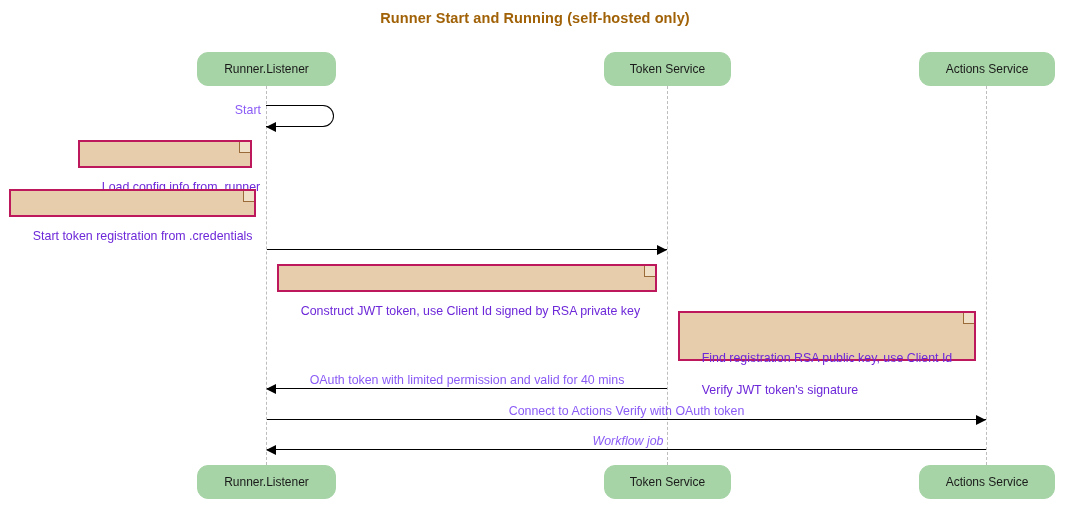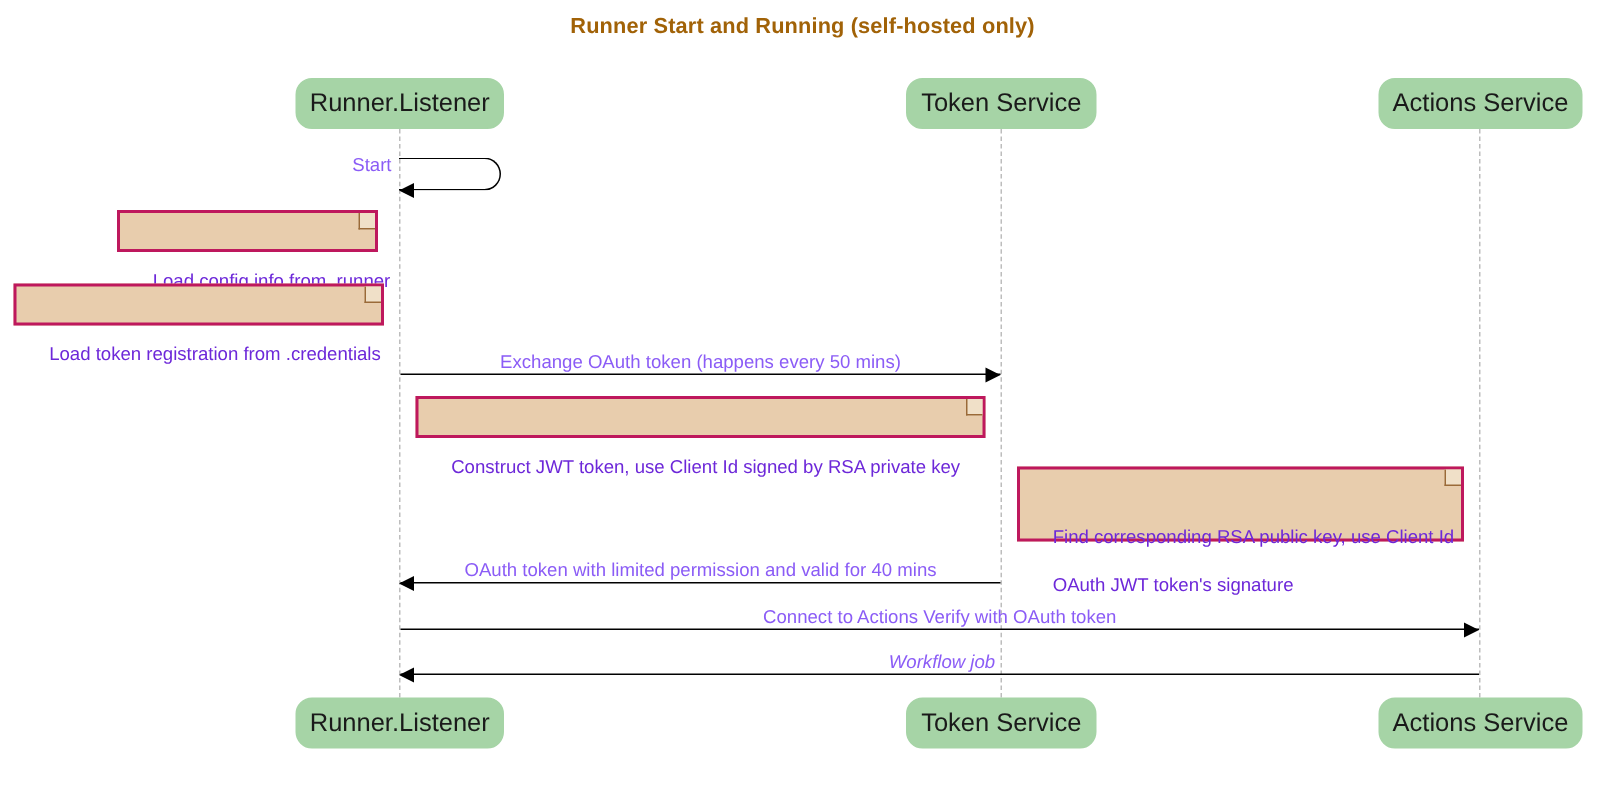--- a/index.html
+++ b/index.html
@@ -39,21 +39,21 @@
   
   .participant {
     position: absolute;
     box-sizing: border-box;
     background: #a6d4a6;
     border: 1px solid #a6d4a6;
     border-radius: 11px;
     display: flex;
     align-items: center;
     justify-content: center;
-    font-size: 17px;
+    font-size: 12px;
     color: #1a1a1a;
     white-space: nowrap;
   }
   
   .note {
     position: absolute;
     box-sizing: border-box;
     background: #e8cdad;
     border: 2px solid #be185d;
     font-size: 12.4px;
@@ -133,36 +133,35 @@
   <div class="arrow-head left" style="left:266px; top:121.5px;"></div>
   <div class="msg-label" style="left:186px; top:103px; width:75px; text-align:right;">Start</div>
 
   <div class="note" style="left:78px; top:140px; width:174px; height:28px;">
     <span class="fold"></span>
     <span>Load config info from .runner</span>
   </div>
 
   <div class="note" style="left:9px; top:189px; width:247px; height:28px;">
     <span class="fold"></span>
-    <span>Load token registration from .credentials</span>
+    <span>Start token registration from .credentials</span>
   </div>
 
   <div class="msg-line" style="left:267px; top:249px; width:400px;"></div>
   <div class="arrow-head right" style="left:657px; top:244.5px;"></div>
-  <div class="msg-label" style="left:267px; top:234px; width:400px;">Exchange OAuth token (happens every 50 mins)</div>
 
   <div class="note" style="left:277px; top:264px; width:380px; height:28px;">
     <span class="fold"></span>
     <span>Construct JWT token, use Client Id signed by RSA private key</span>
   </div>
 
   <div class="note" style="left:678px; top:311px; width:298px; height:50px;">
     <span class="fold"></span>
-    <span>Find corresponding RSA public key, use Client Id</span><br>
-    <span>OAuth JWT token's signature</span>
+    <span>Find registration RSA public key, use Client Id</span><br>
+    <span>Verify JWT token's signature</span>
   </div>
 
   <div class="msg-line" style="left:267px; top:388px; width:400px;"></div>
   <div class="arrow-head left" style="left:266px; top:383.5px;"></div>
   <div class="msg-label" style="left:267px; top:373px; width:400px;">OAuth token with limited permission and valid for 40 mins</div>
 
   <div class="msg-line" style="left:267px; top:419px; width:719px;"></div>
   <div class="arrow-head right" style="left:976px; top:414.5px;"></div>
   <div class="msg-label" style="left:267px; top:404px; width:719px;">Connect to Actions Verify with OAuth token</div>
 

